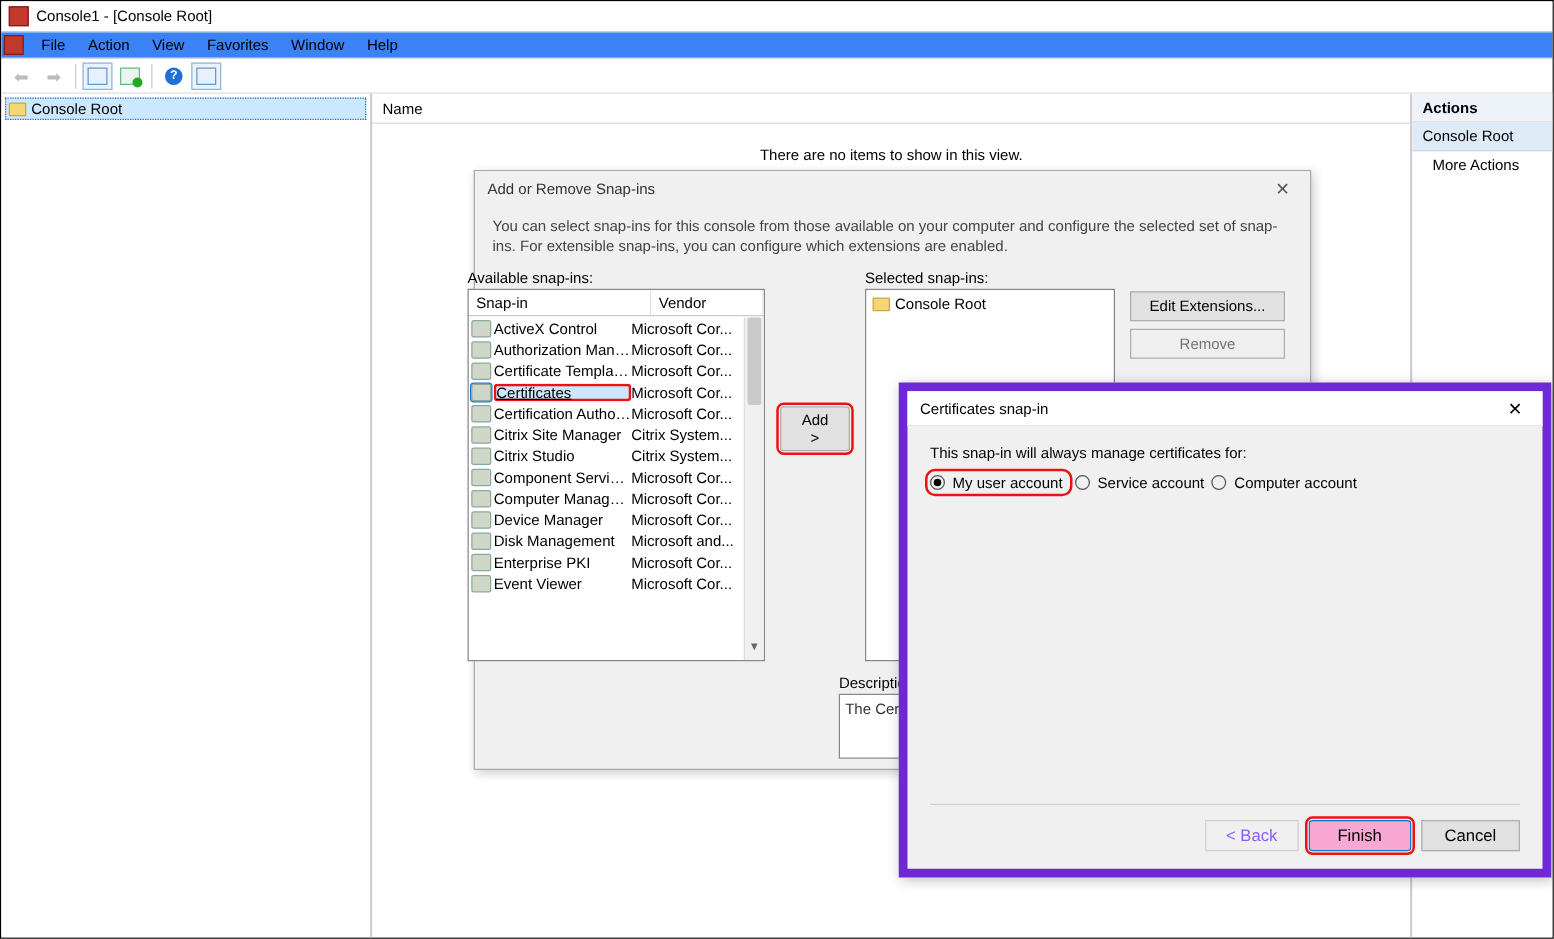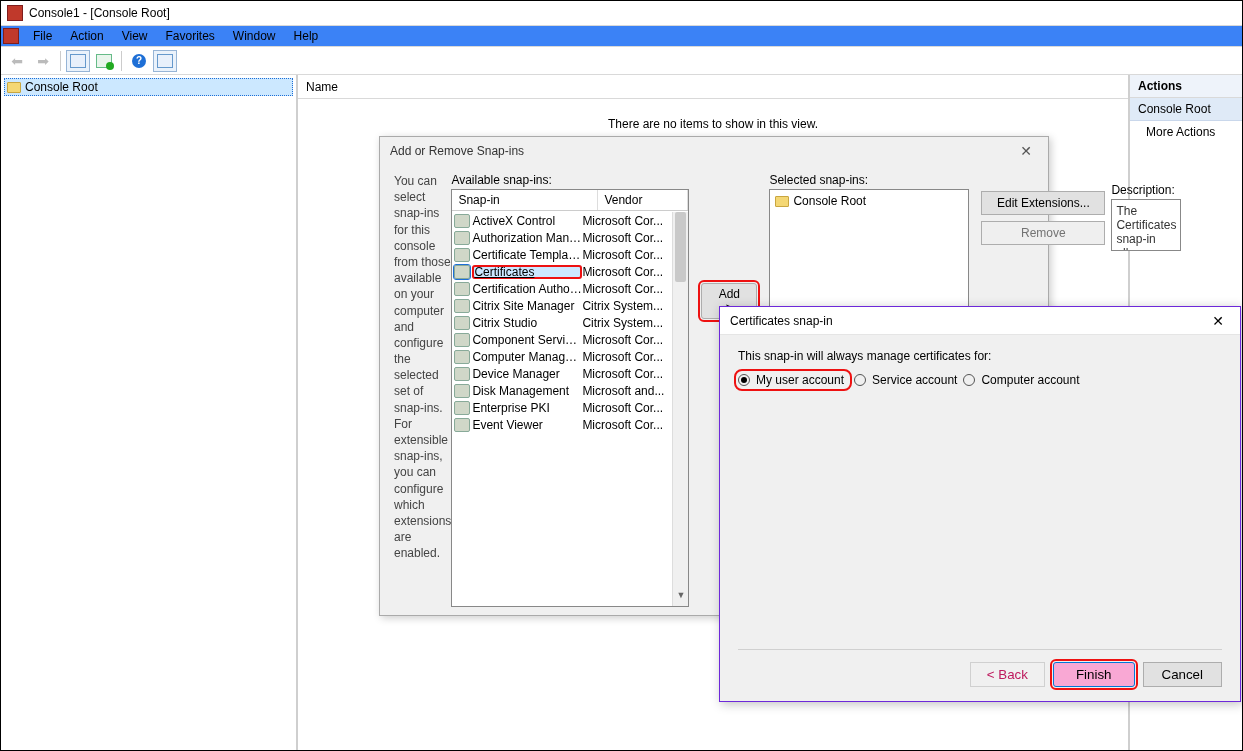--- a/index.html
+++ b/index.html
@@ -42,21 +42,21 @@
 .empty-msg { text-align:center; margin-top:18px; color:#000;}
 .actions-pane { width:112px; background:#fff;}
 .actions-title { background:#eef3fa; padding:4px 8px; font-weight:bold; border-bottom:1px solid #d9d9d9;}
 .actions-sub  { background:#dfeaf7; padding:4px 8px; border-bottom:1px solid #c9d7eb;}
 .actions-item { padding:4px 16px; }
 
 
 .dlg-snapins { position:absolute; left:378px; top:135px; width:670px; height:480px; background:#f0f0f0; border:1px solid #aaa; box-shadow:2px 2px 8px rgba(0,0,0,0.2);}
 .dlg-title { height:28px; display:flex; align-items:center; justify-content:space-between; padding:0 10px; color:#333; font-size:12px; background:#f0f0f0; }
 .dlg-close { width:24px; height:20px; color:#555; font-size:14px; text-align:center; line-height:20px; background:transparent;}
-.dlg-body { padding:8px 14px; display:flex; height:calc(100% - 28px);}
+.dlg-body { padding:8px 14px; display:flex; flex-direction:column; height:calc(100% - 28px);align-items:flex-end;}
 .desc-txt { color:#444; line-height:1.35; margin-bottom:10px; }
 .mid-row { display:flex; gap:12px; flex:1; min-height:0;}
 .panel-lbl { margin-bottom:2px;}
 .avail-col { width:238px; display:flex; flex-direction:column;}
 .listbox { flex:1; background:#fff; border:1px solid #888; position:relative; overflow:hidden;}
 .listhdr { display:flex; border-bottom:1px solid #ccc; }
 .listhdr div{ padding:3px 6px; border-right:1px solid #ddd; font-size:12px; background:#fff;}
 .listhdr .c1{width:146px;} .listhdr .c2{flex:1;}
 .rows { position:absolute; top:22px; left:0; right:16px; bottom:0; overflow:hidden;}
 .row { display:flex; align-items:center; height:17px; font-size:12px; white-space:nowrap;}
@@ -78,34 +78,34 @@
 .selbox { flex:1; background:#fff; border:1px solid #888; padding:3px;}
 .sel-item{ display:flex; align-items:center; gap:4px; padding:1px 2px;}
 
 .right-col { width:130px; display:flex; flex-direction:column; gap:6px; padding-top:18px;}
 .btn-wide { background:#e1e1e1; border:1px solid #adadad; padding:4px 2px; width:124px; font-size:12px; text-align:center;}
 .btn-wide.disabled{ color:#737373; background:#efefef;}
 .desc-row{ margin-top:10px;}
 .descbox{ height:52px; background:#fff; border:1px solid #888; padding:4px; font-size:12px; color:#333; overflow:hidden;}
 
 
-.dlg-cert { position:absolute; left:718px; top:305px; width:522px; height:396px; background:#f0f0f0; border:1px solid #6d28d9; box-shadow:2px 2px 10px rgba(0,0,0,0.25);}
+.dlg-cert { position:absolute; left:718px; top:305px; width:522px; height:396px; background:#f0f0f0; border:7px solid #6d28d9; box-shadow:2px 2px 10px rgba(0,0,0,0.25);}
 .cert-title { height:28px; display:flex; align-items:center; justify-content:space-between; padding:0 10px; color:#000; font-size:12px; background:#fff; border-bottom:1px solid #e5e5e5;}
 .cert-body { padding:14px 18px; display:flex; flex-direction:column; height:calc(100% - 28px);}
 .cert-q { margin-bottom:10px; }
 .radio-grp { display:flex; gap:6px;}
 .radio-line { display:flex; align-items:center; gap:6px;}
 .radio-dot { width:12px; height:12px; border:1px solid #555; border-radius:50%; display:inline-flex; align-items:center;justify-content:center;}
 .radio-dot.on::after{ content:""; width:6px; height:6px; background:#000; border-radius:50%;}
 .radio-hl { outline:2px solid #e11; outline-offset:2px; border-radius:4px; padding:0 4px 0 0;}
 .cert-footer { margin-top:auto; border-top:1px solid #d0d0d0; padding-top:12px; display:flex; justify-content:flex-end; gap:8px;}
 .btn-fin { border:1px solid #0078d7; background:#f9a8d4; padding:4px 22px; }
 .btn-fin.hl { outline:2px solid #e11; outline-offset:1px; border-radius:3px;}
 .btn-cancel { border:1px solid #adadad; background:#e1e1e1; padding:4px 18px;}
-.btn-back { border:1px solid #d0d0d0; background:#f0f0f0; color:#be185d; padding:4px 16px;}
+.btn-back { border:1px solid #d0d0d0; background:#f0f0f0; color:#8b5cf6; padding:4px 16px;}
 </style>
 </head>
 <body>
 
 <div class="titlebar">
   <span class="appicon"></span>
   <span class="title">Console1 - [Console Root]</span>
 </div>
 
 <div class="menubar">

